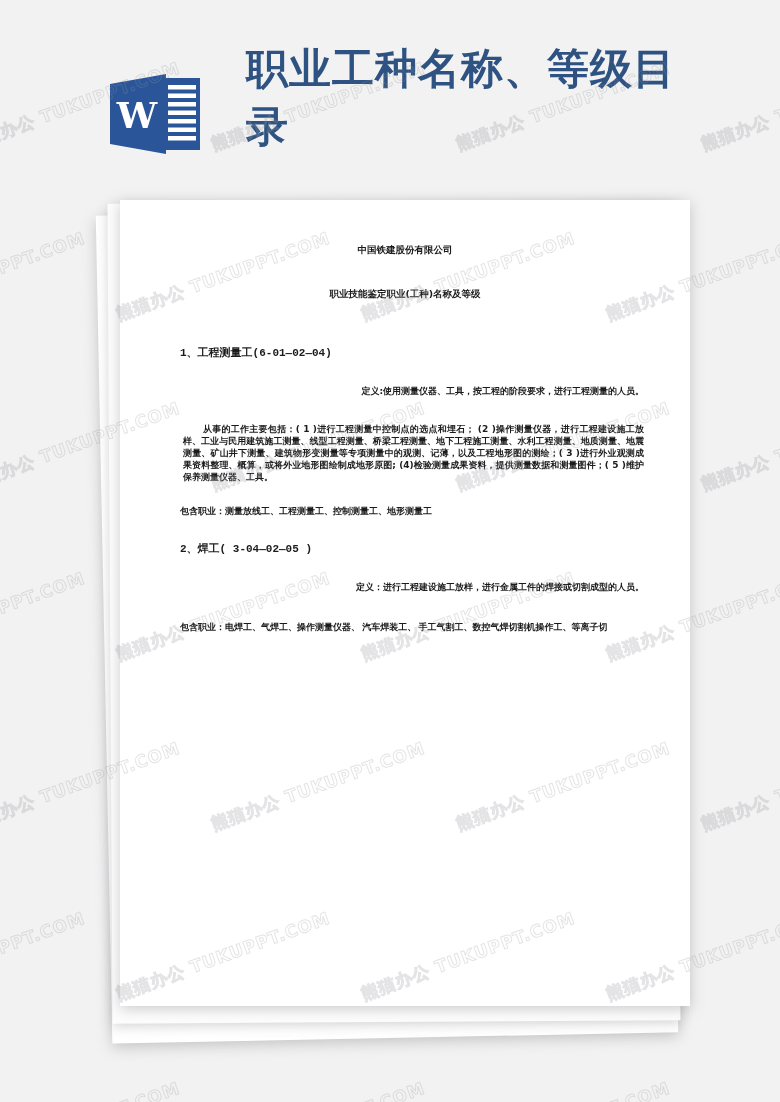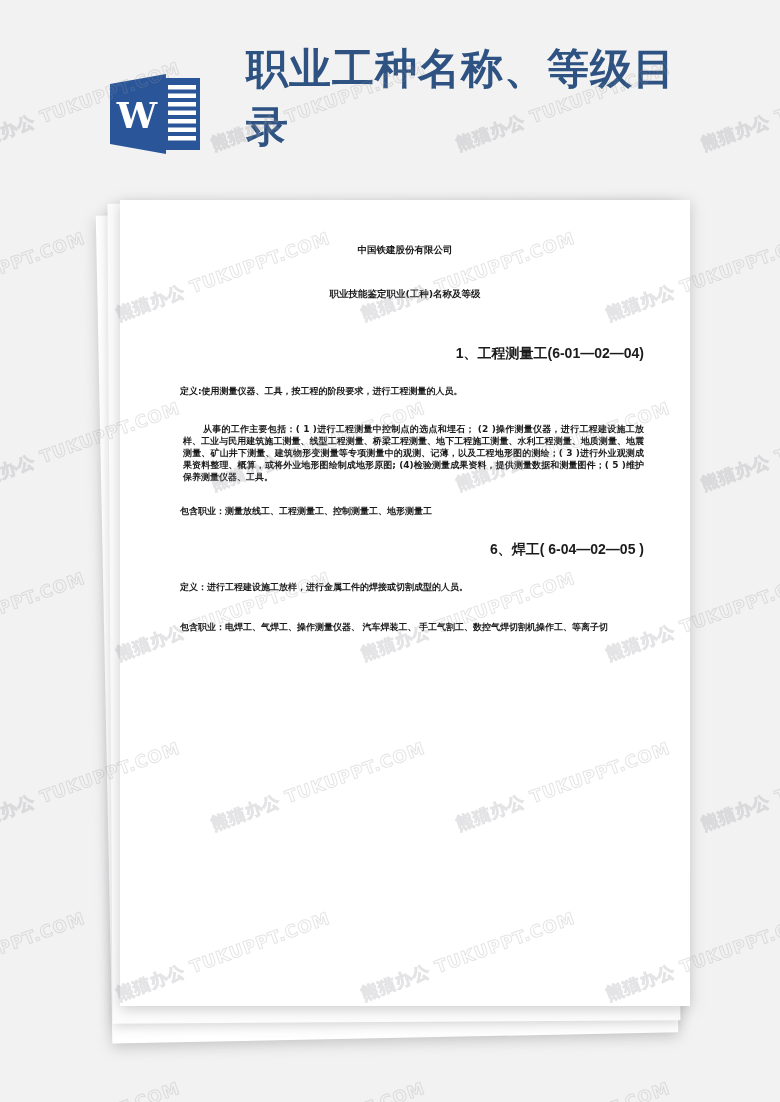--- a/index.html
+++ b/index.html
@@ -122,56 +122,56 @@
     font-size: 9.5px;
     font-weight: 700;
     color: #1b1b1b;
     line-height: 16px;
     margin: 0 0 28px 0;
     font-family: "DejaVu Sans", sans-serif;
   }
   .doc-heading.second { margin-bottom: 43px; }
 
   .sec-title {
-    font-size: 14px;
+    font-size: 11px;
     font-weight: 700;
     color: #1b1b1b;
     line-height: 16px;
     margin: 0 0 22px 0;
     text-indent: 14px;
-    font-family: Liberation Sans, sans-serif;
-    text-align: right;
+    font-family: Liberation Mono, monospace;
   }
   .sec-def {
     font-size: 9px;
     font-weight: 700;
     color: #1b1b1b;
     line-height: 16px;
     margin: 8px 0 24px 0;
     text-indent: 14px;
     font-family: "DejaVu Sans", sans-serif;
+    text-align: right;
   }
   .sec-body {
     font-size: 9px;
     font-weight: 700;
     color: #1b1b1b;
     line-height: 12px;
     margin: 0 0 20px 17px;
     text-indent: 20px;
     text-align: justify;
     font-family: "DejaVu Sans", sans-serif;
   }
   .sec-list {
     font-size: 9px;
     font-weight: 700;
     color: #1b1b1b;
     line-height: 16px;
     margin: 16px 0 22px 0;
     text-indent: 14px;
-    font-family: Liberation Sans, sans-serif;
+    font-family: Liberation Serif, serif;
     white-space: nowrap;
     overflow: hidden;
   }
 </style>
 </head>
 <body>
 
 <div class="header">
 
   <div class="word-icon">
@@ -205,21 +205,21 @@
 
       <div class="doc-heading">中国铁建股份有限公司</div>
 
       <div class="doc-heading second">职业技能鉴定职业(工种)名称及等级</div>
 
       <div class="sec-title">1、工程测量工(6-01—02—04)</div>
       <div class="sec-def">定义:使用测量仪器、工具，按工程的阶段要求，进行工程测量的人员。</div>
       <div class="sec-body">从事的工作主要包括：( 1 )进行工程测量中控制点的选点和埋石； (2 )操作测量仪器，进行工程建设施工放样、工业与民用建筑施工测量、线型工程测量、桥梁工程测量、地下工程施工测量、水利工程测量、地质测量、地震测量、矿山井下测量、建筑物形变测量等专项测量中的观测、记薄，以及工程地形图的测绘；( 3 )进行外业观测成果资料整理、概算，或将外业地形图绘制成地形原图; (4)检验测量成果资料，提供测量数据和测量图件；( 5 )维护保养测量仪器、工具。</div>
       <div class="sec-list">包含职业：测量放线工、工程测量工、控制测量工、地形测量工</div>
 
-      <div class="sec-title">6、焊工( 6-04—02—05 )</div>
+      <div class="sec-title">2、焊工( 3-04—02—05 )</div>
       <div class="sec-def">定义：进行工程建设施工放样，进行金属工件的焊接或切割成型的人员。</div>
       <div class="sec-list">包含职业：电焊工、气焊工、操作测量仪器、  汽车焊装工、  手工气割工、数控气焊切割机操作工、等离子切</div>
 
     </div>
   </div>
 </div>
 
 <div class="watermark-layer">
     <div class="wm" style="left: -40px; top: 95px;">熊猫办公 TUKUPPT.COM</div>
     <div class="wm" style="left: 205px; top: 95px;">熊猫办公 TUKUPPT.COM</div>

